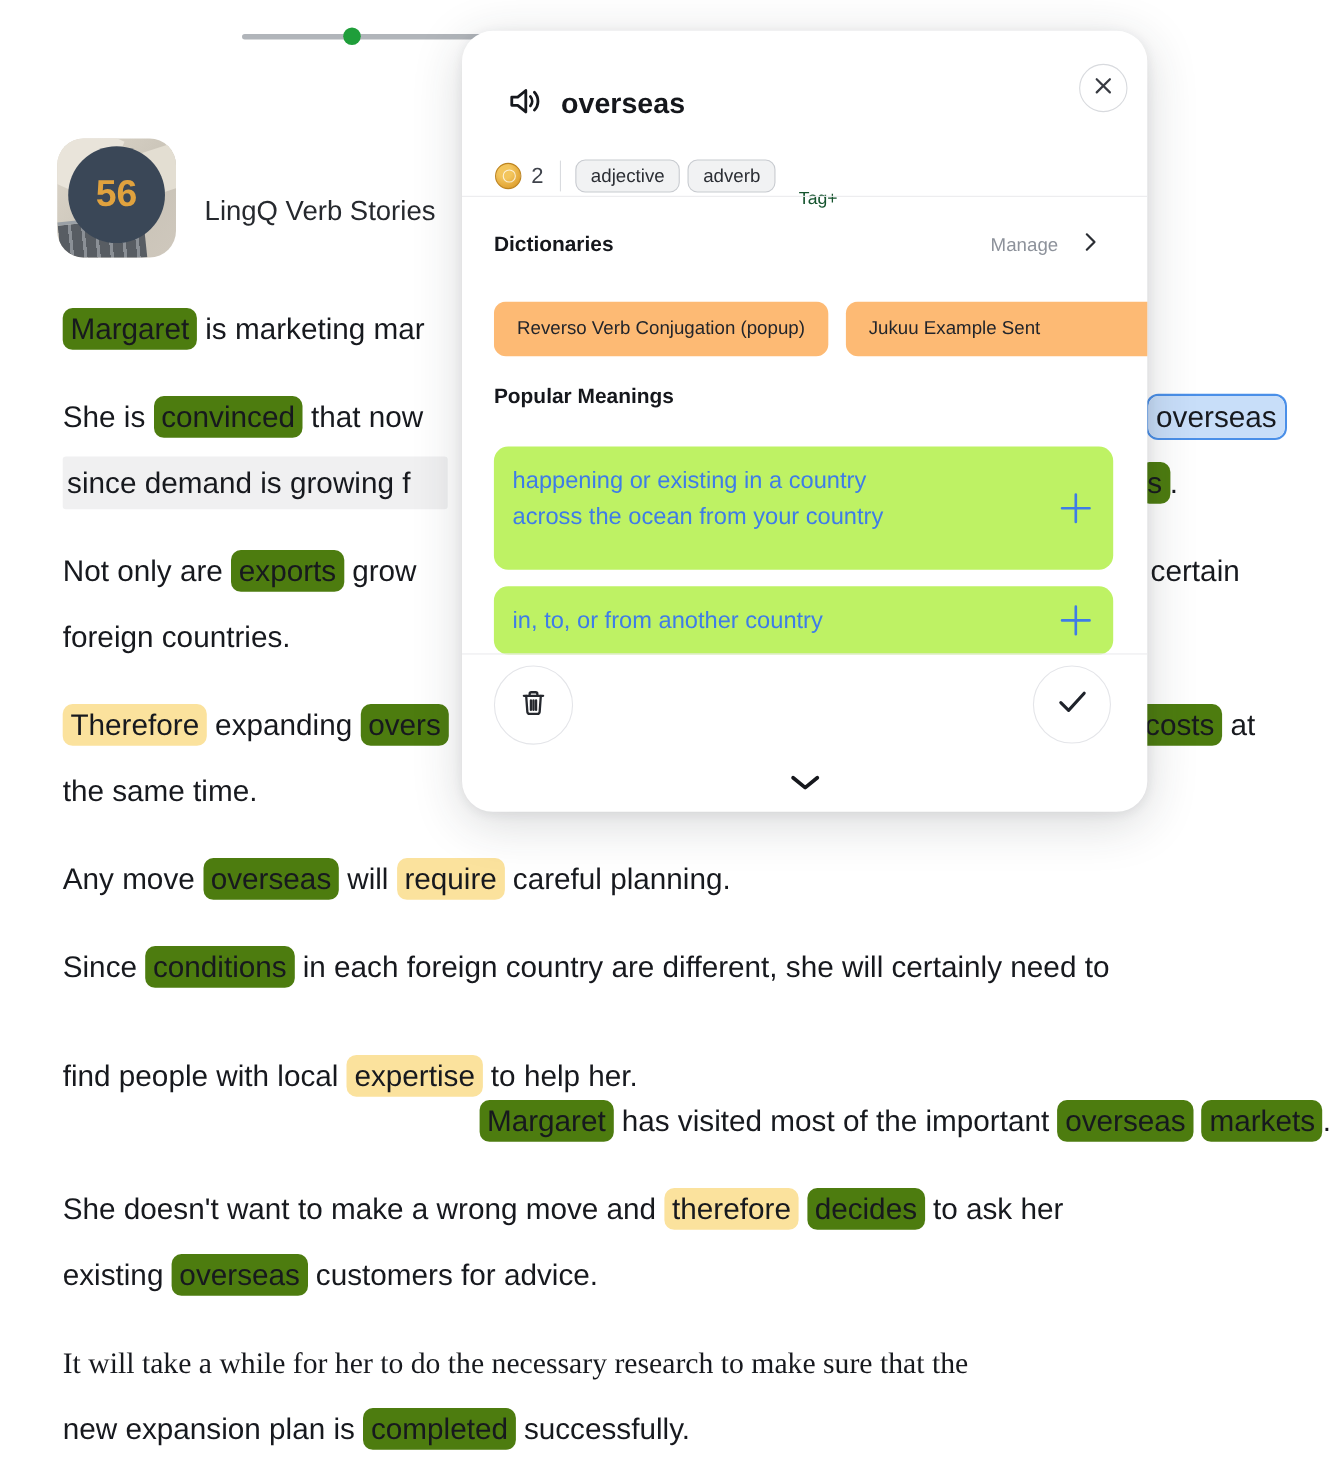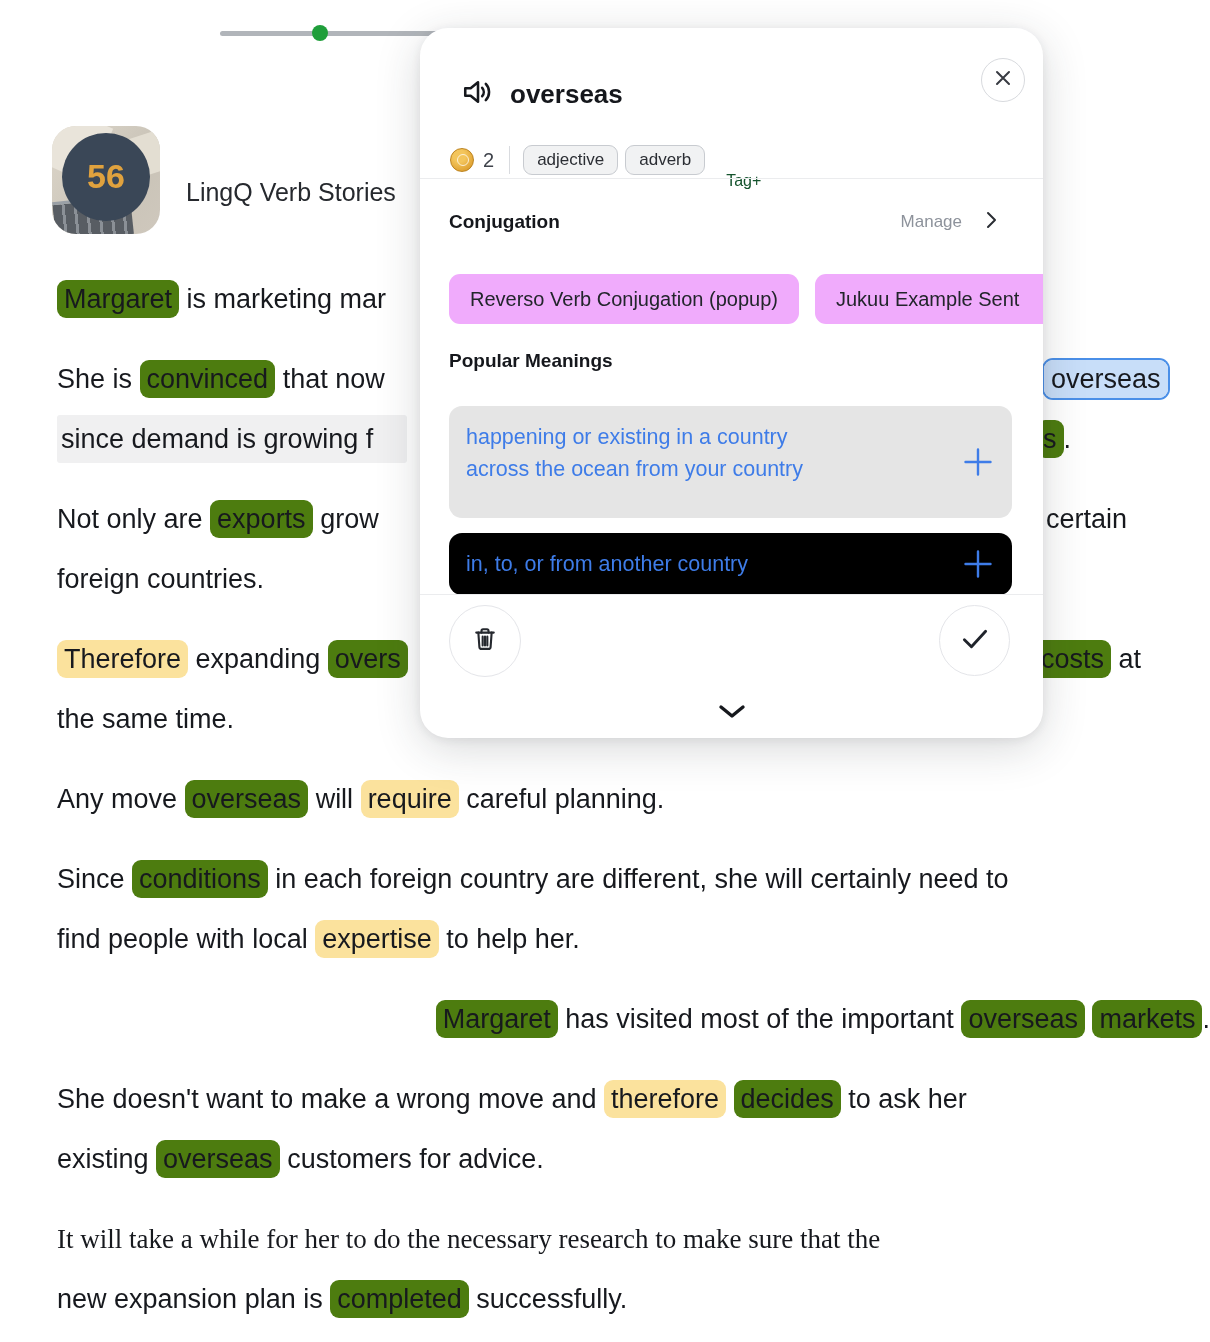--- a/index.html
+++ b/index.html
@@ -70,30 +70,30 @@
     cursor:pointer; }
   .tag-add { font-size:16px; color:#14532d; margin-left:14px; cursor:pointer;margin-top:42px; }
   .pop-div { position:absolute; left:0; width:623px; height:1px; background:#ebecee; }
   .sec-head { font-size:19px; font-weight:700; color:#15171c; }
   .dict-head-row { position:absolute; left:29px; top:182px; width:550px;
     display:flex; align-items:center; justify-content:space-between; }
   .manage { display:flex; align-items:center; gap:22px; cursor:pointer; }
   .manage-label { font-size:17px; color:#8d929b;padding-left:42px; }
   .dict-row { position:absolute; left:29px; top:246px; width:594px; height:50px;
     display:flex; gap:16px; overflow:hidden; }
-  .dict-btn { flex:none; background:#f0abfc; border-radius:11px; height:50px;
-    display:flex; align-items:center; padding:0 21px; font-size:20px; color:#22252b;
+  .dict-btn { flex:none; background:#fdba74; border-radius:11px; height:50px;
+    display:flex; align-items:center; padding:0 21px; font-size:17px; color:#22252b;
     white-space:nowrap; cursor:pointer;text-align:right; }
   .dict-btn-2 { width:300px; }
   .meanings-head { position:absolute; left:29px; top:322px; }
   .meaning-card { position:absolute; left:29px; width:563px; border-radius:13px;
     cursor:pointer; }
   .meaning-text { font-size:21.5px; line-height:32px; color:#3e7ce8; padding:15px 70px 15px 17px; }
-  .m-selected { background:#e5e5e5; }
-  .m-plain { background:#000000; }
+  .m-selected { background:#bef264; }
+  .m-plain { background:#bef264; }
   .plus-wrap { position:absolute; right:18px; top:50%; transform:translateY(-50%);
     width:32px; height:32px; display:flex; align-items:center; justify-content:center;
     cursor:pointer; }
   .round-btn { position:absolute; width:72px; height:72px; border-radius:50%;
     background:#fff; border:1px solid #e4e5e9; display:flex; align-items:center;
     justify-content:center; cursor:pointer; }
   .trash-btn { left:29px; top:577px; }
   .check-btn { left:519px; top:577px; width:71px; height:71px; }
   .chevron-down { position:absolute; left:295px; top:674px; width:34px; height:24px;
     display:flex; align-items:center; justify-content:center; cursor:pointer; }
@@ -120,21 +120,21 @@
   <div id="reader">
       <div class="rline" style="top: 269px;"><span class="lead"><span class="hl hl-blue">Margaret</span><span> is marketing mar</span></span></div>
       <div class="rline" style="top: 349px;"><span class="lead"><span>She is </span><span class="hl hl-blue">convinced</span><span> that now</span></span><span class="frag-right" style="left: 1044px;"><span class="hl hl-selected">overseas</span></span></div>
       <div class="rline" style="top: 409px;"><span class="lead sentence-bg"><span>since demand is growing f</span></span><span class="frag-right" style="left: 1036px;"><span class="hl hl-blue">s</span><span>.</span></span></div>
       <div class="rline" style="top: 489px;"><span class="lead"><span>Not only are </span><span class="hl hl-blue">exports</span><span> grow</span></span><span class="frag-right" style="left: 1046px;"><span>certain</span></span></div>
       <div class="rline" style="top: 549px;"><span class="lead"><span>foreign countries.</span></span></div>
       <div class="rline" style="top: 629px;"><span class="lead"><span class="hl hl-yellow">Therefore</span><span> expanding </span><span class="hl hl-blue">overs</span></span><span class="frag-right" style="left: 1034px;"><span class="hl hl-blue">costs</span><span> at</span></span></div>
       <div class="rline" style="top: 689px;"><span class="lead"><span>the same time.</span></span></div>
       <div class="rline" style="top: 769px;"><span class="lead"><span>Any move </span><span class="hl hl-blue">overseas</span><span> will </span><span class="hl hl-yellow">require</span><span> careful planning.</span></span></div>
       <div class="rline" style="top: 849px;"><span class="lead"><span>Since </span><span class="hl hl-blue">conditions</span><span> in each foreign country are different, she will certainly need to</span></span></div>
-      <div class="rline" style="top: 909px;"><span class="lead"><span>find people with local </span><span class="hl hl-yellow">expertise</span><span> to help her.</span></span></div>
+      <div class="rline" style="top: 948px;"><span class="lead"><span>find people with local </span><span class="hl hl-yellow">expertise</span><span> to help her.</span></span></div>
       <div class="rline" style="top: 989px; text-align: right;"><span class="lead"><span class="hl hl-blue">Margaret</span><span> has visited most of the important </span><span class="hl hl-blue">overseas</span><span> </span><span class="hl hl-blue">markets</span><span>.</span></span></div>
       <div class="rline" style="top: 1069px;"><span class="lead"><span>She doesn't want to make a wrong move and </span><span class="hl hl-yellow">therefore</span><span> </span><span class="hl hl-blue">decides</span><span> to ask her</span></span></div>
       <div class="rline" style="top: 1129px;"><span class="lead"><span>existing </span><span class="hl hl-blue">overseas</span><span> customers for advice.</span></span></div>
       <div class="rline" style="top: 1209px; font-family: Liberation Serif, serif;"><span class="lead"><span>It will take a while for her to do the necessary research to make sure that the</span></span></div>
       <div class="rline" style="top: 1269px;"><span class="lead"><span>new expansion plan is </span><span class="hl hl-blue">completed</span><span> successfully.</span></span></div>
     </div>
 
   <div class="popup">
     <div class="pop-head">
       <span>
@@ -159,21 +159,21 @@
       <span class="coin"></span>
       <span class="coin-count">2</span>
       <span class="meta-div"></span>
       <span id="tag-list"><span class="tag-pill">adjective</span><span class="tag-pill">adverb</span></span>
       <span class="tag-add">Tag+</span>
     </div>
 
     <div class="pop-div" style="top:150px"></div>
 
     <div class="dict-head-row">
-      <span class="sec-head">Conjugation</span>
+      <span class="sec-head">Dictionaries</span>
       <span class="manage">
         <span class="manage-label">Manage</span>
         <span>
           <svg width="15" height="20" viewBox="0 0 15 20" fill="none" stroke="#2a2d33" stroke-width="2" stroke-linecap="round" stroke-linejoin="round">
             <path d="M4 3l7 7-7 7"></path>
           </svg>
         </span>
       </span>
     </div>
 

